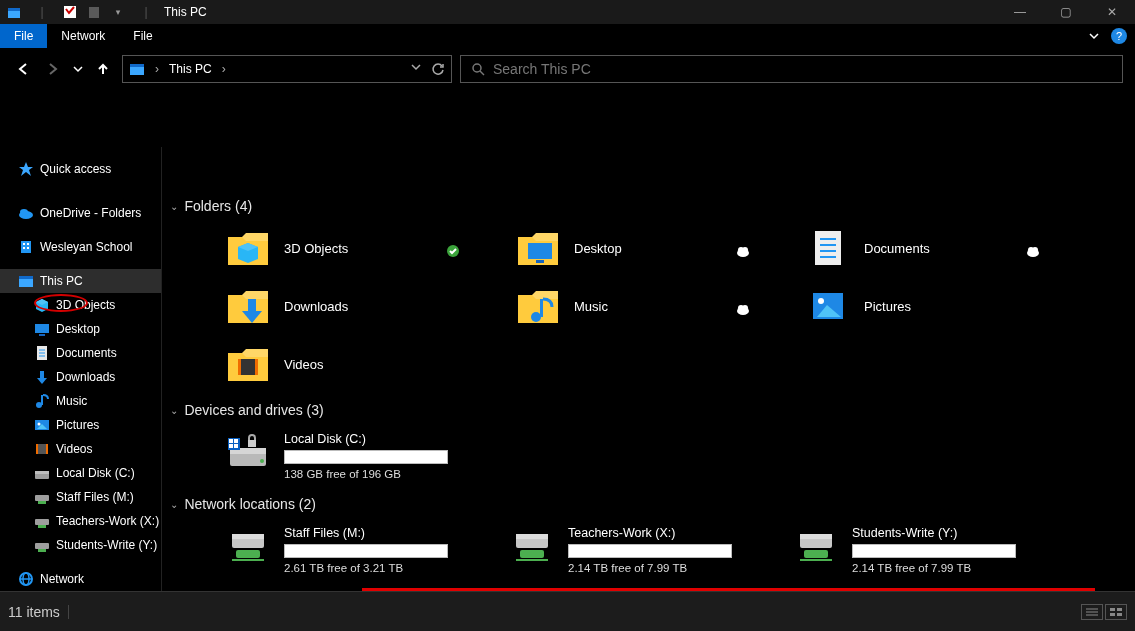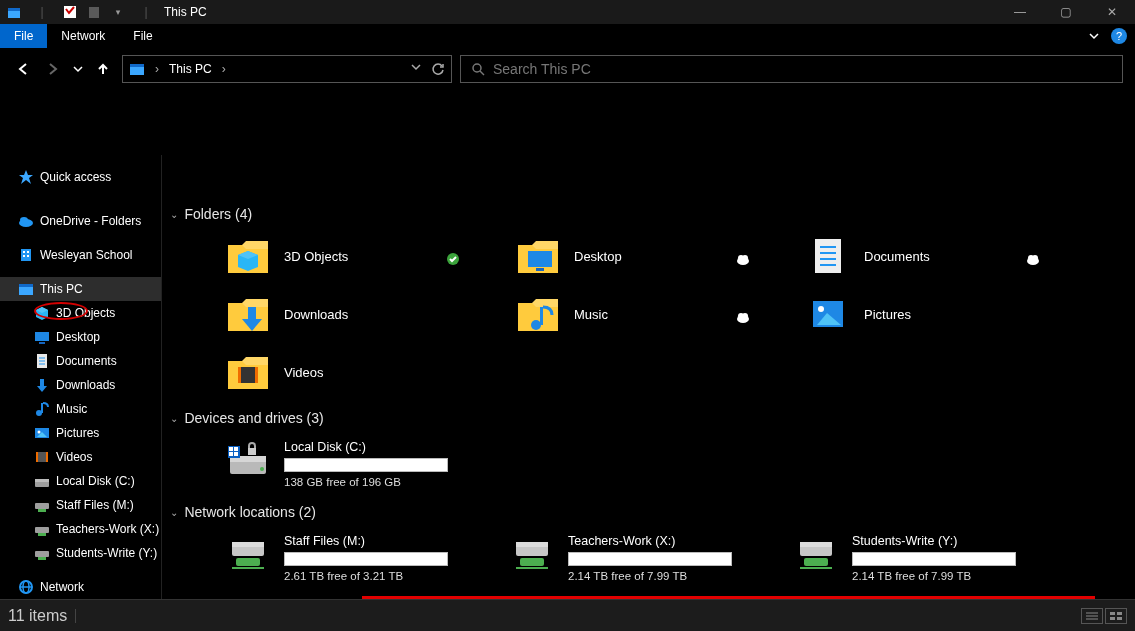--- a/index.html
+++ b/index.html
@@ -166,27 +166,27 @@
     display: grid;
     grid-template-columns: repeat(3, 284px);
     padding: 4px 0 6px 64px;
     column-gap: 0;
   }
   .redline {
     height: 3px; background: #e10000; margin: 4px 40px 0 200px;
   }
   
   .statusbar {
-    height: 32px;
+    height: 40px;
     background: #1c1c1c;
     border-top: 1px solid #333;
     display: flex; align-items: center;
     padding: 0 8px;
     color: #ccc;
-    font-size: 16px;
+    font-size: 14px;
   }
   .statusbar .sep { width: 1px; height: 14px; background: #444; margin: 0 8px; }
   .statusbar .viewctrls { margin-left: auto; display: flex; gap: 2px; }
   .statusbar .viewctrls div { width: 22px; height: 16px; border: 1px solid #555; display: flex; align-items: center; justify-content: center; }
   
   svg { display: block; }
 </style>
 </head>
 <body>
 

